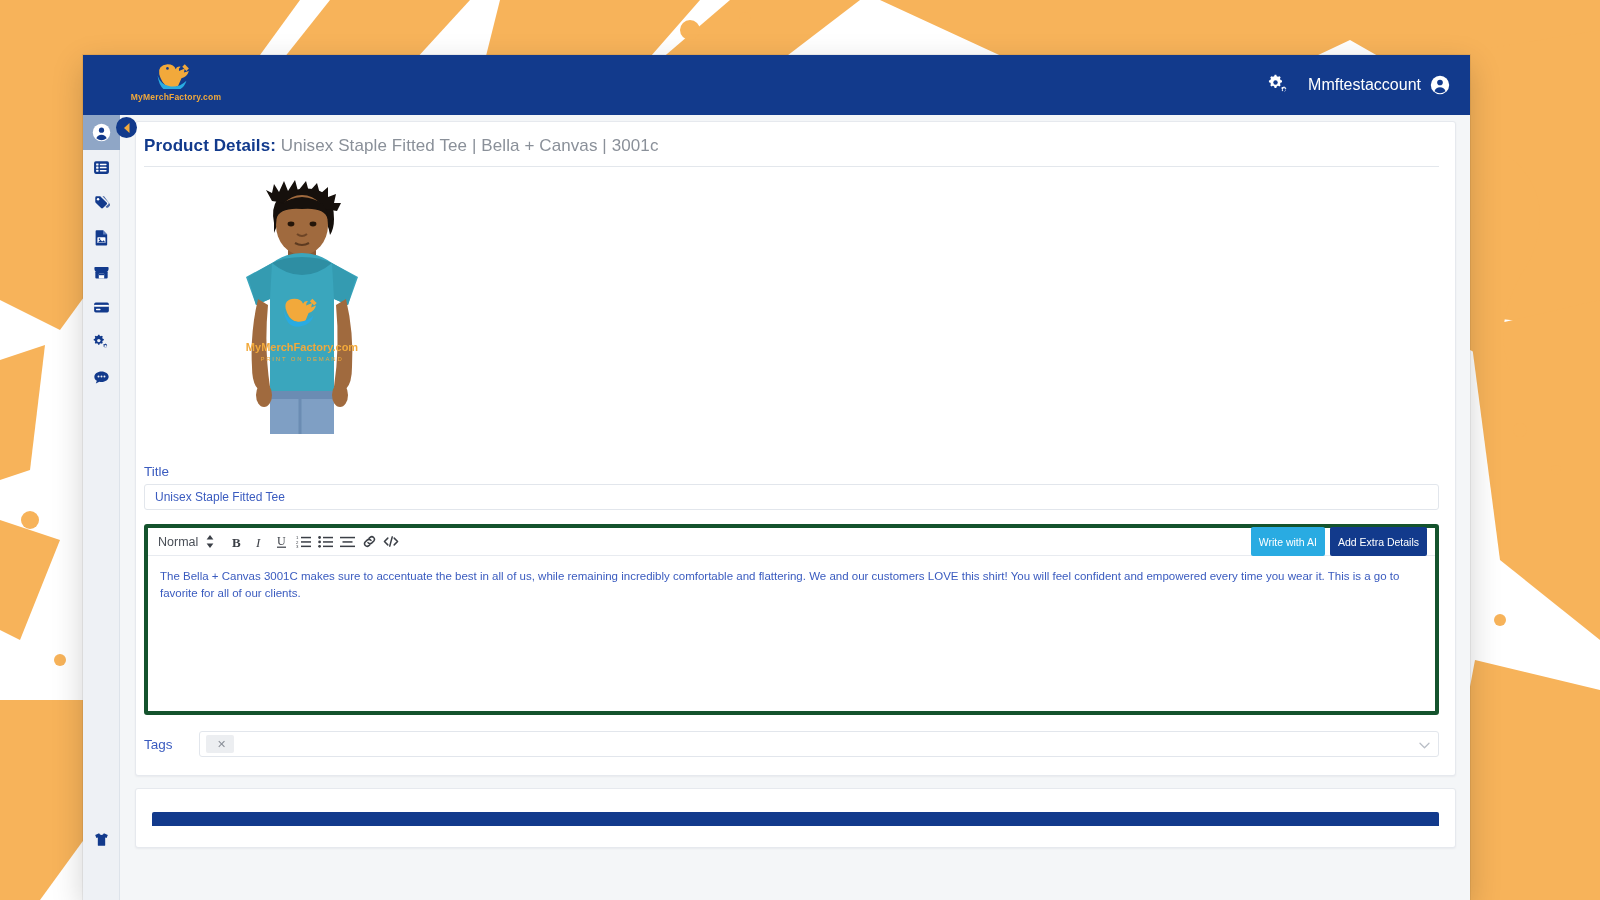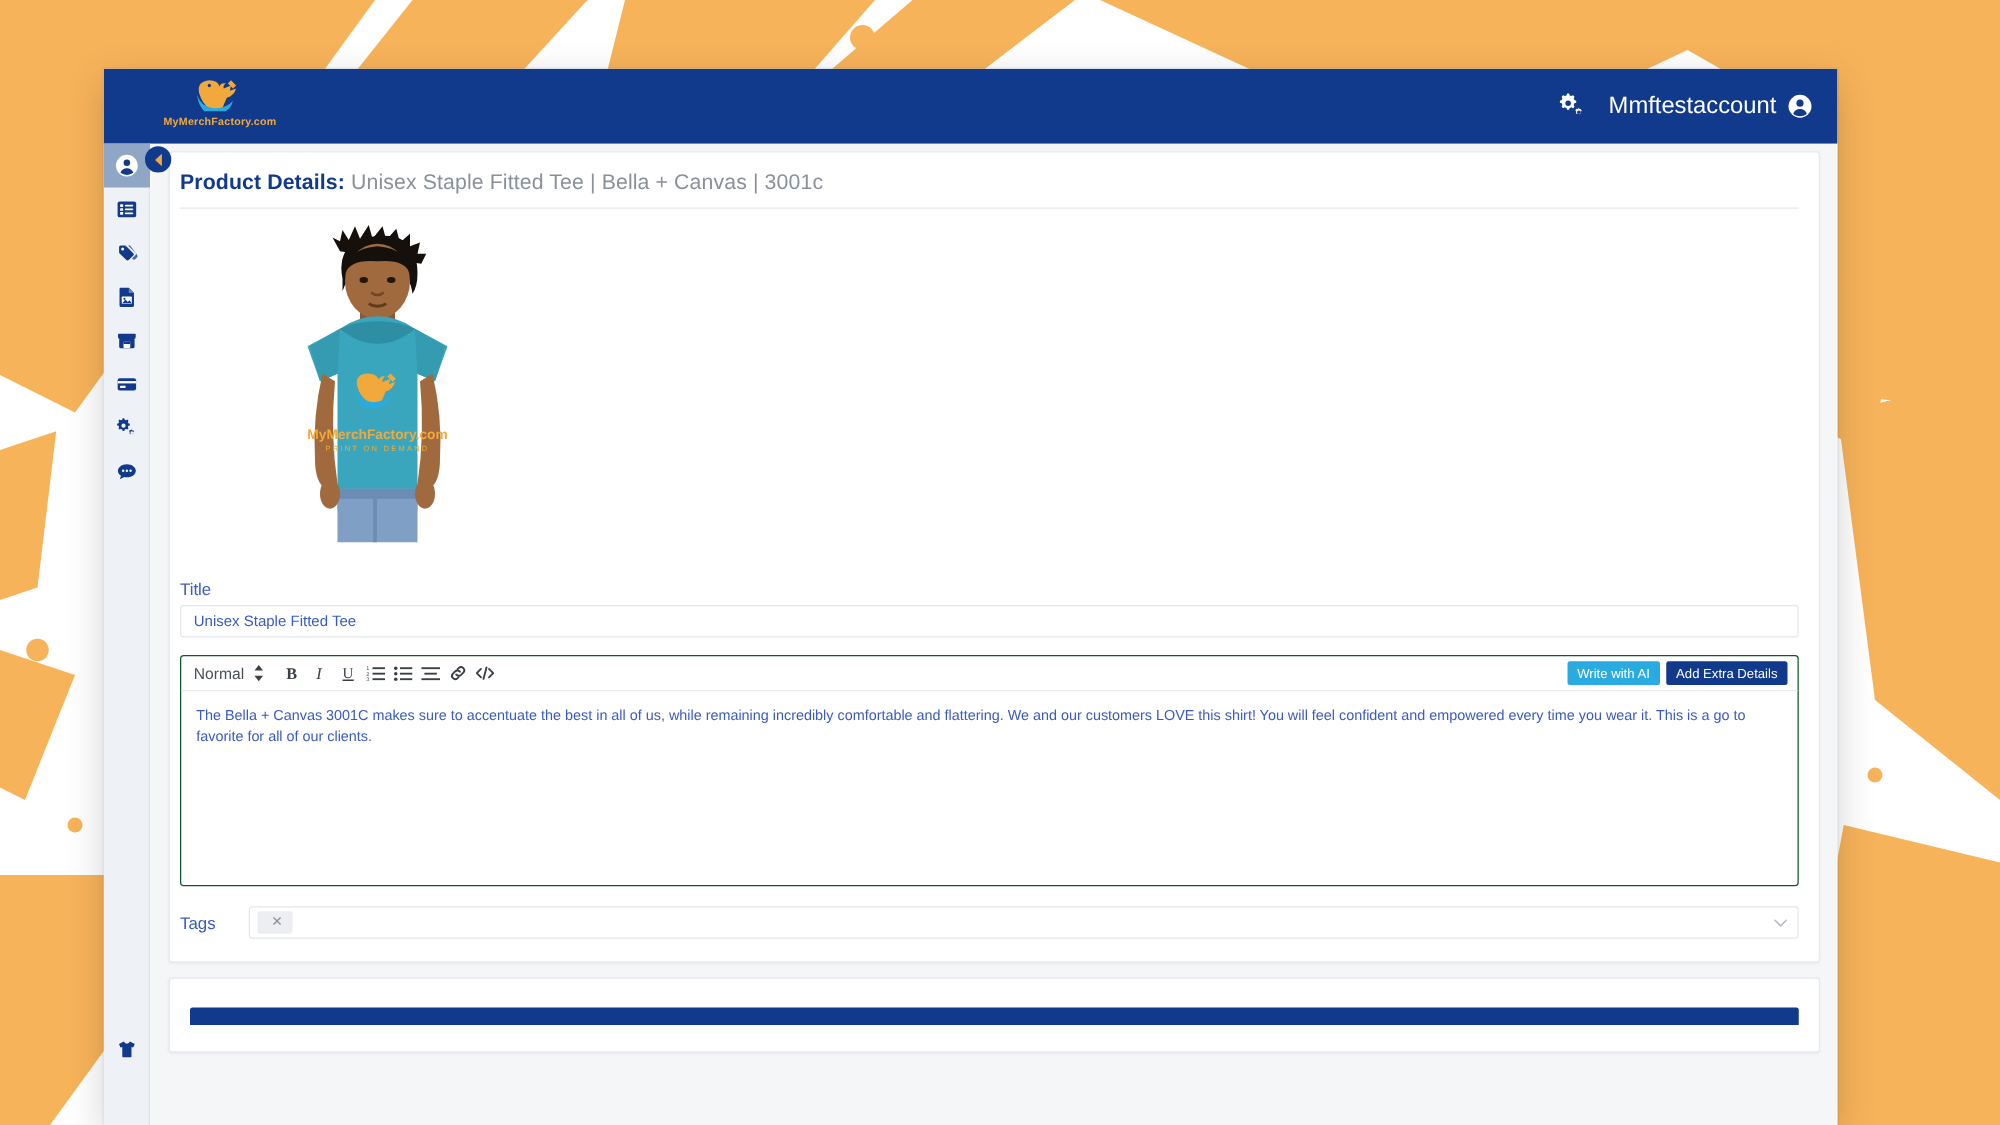--- a/index.html
+++ b/index.html
@@ -61,21 +61,21 @@
     position: absolute;
     right: 20px; top: 0;
     height: 60px;
     display: flex;
     align-items: center;
     gap: 18px;
   }
   #topbar-right .gears-ico { width: 22px; height: 22px; display:block; cursor:pointer; }
   .account-chip {
     display: flex; align-items: center; gap: 9px;
-    color: #fff; font-size: 19px; cursor: pointer;
+    color: #fff; font-size: 16px; cursor: pointer;
   }
   .account-chip .avatar-ico { width: 20px; height: 20px; display:block; }
 
   
   #rail {
     position: absolute;
     left: 0; top: 60px;
     width: 37px;
     height: 785px;
     background: #eef1f5;
@@ -166,21 +166,21 @@
     background: #fff;
     font-family: "Liberation Sans", sans-serif;
     font-size: 12px;
     color: #3a5bbf;
     padding: 0 10px;
   }
 
   #description-block { margin-top: 14px; }
 
   .editor-shell {
-    border: 1px solid #14532d;
+    border: 4px solid #14532d;
     border-radius: 3px;
     background: #fff;
   }
   .editor-toolbar {
     height: 28px;
     border-bottom: 1px solid #e8ebf0;
     display: flex;
     align-items: center;
     padding: 0 8px 0 10px;
     gap: 0;
@@ -198,21 +198,21 @@
   }
   .tb-btn {
     width: 22px; height: 22px;
     display: flex; align-items: center; justify-content: center;
     cursor: pointer;
     color: #3b3f46;
   }
   .tb-btn svg { display:block; }
   .tb-spacer { flex: 1; }
   .tb-action {
-    height: 19px;
+    height: 29px;
     border: none;
     border-radius: 2px;
     font-family: "Liberation Sans", sans-serif;
     font-size: 10.5px;
     color: #fff;
     padding: 0 8px;
     cursor: pointer;
     white-space: nowrap;
   }
   .tb-action.ai { background: #29abe2; margin-right: 5px; }

